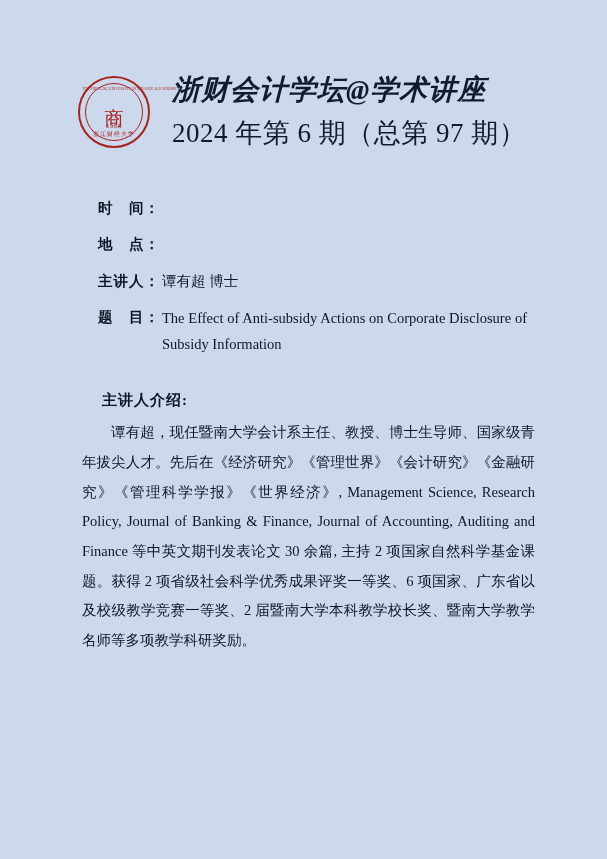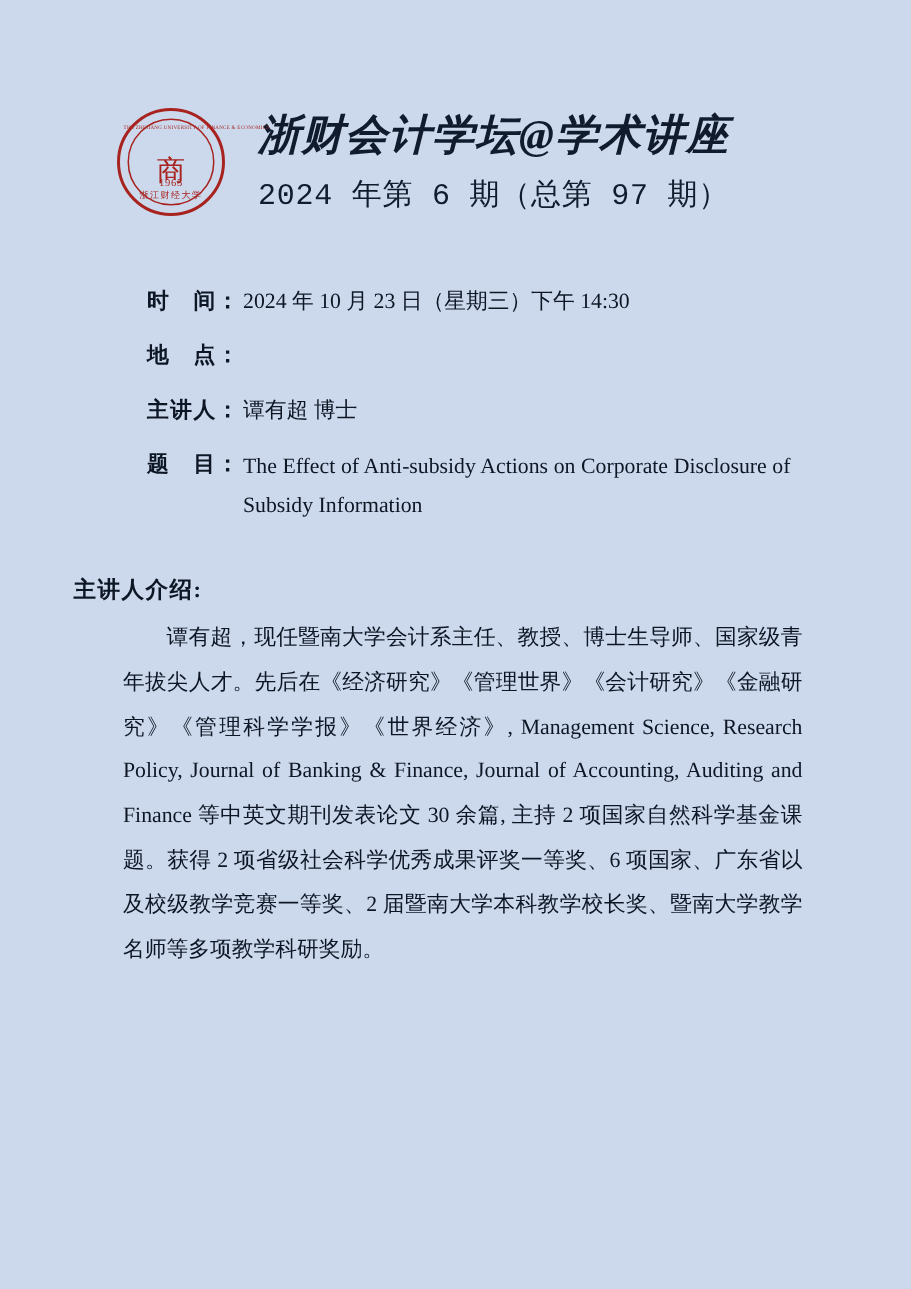--- a/index.html
+++ b/index.html
@@ -93,22 +93,22 @@
   .main-title {
     font-family: Liberation Serif, serif;
     font-weight: bold;
     font-size: 28px;
     color: #101c2e;
     letter-spacing: 1px;
     line-height: 1.25;
     font-style: italic;
   }
   .sub-title {
-    font-family: Liberation Mono, monospace;
-    font-size: 20px;
+    font-family: Liberation Serif, serif;
+    font-size: 27px;
     color: #101c2e;
     margin-top: 8px;
     letter-spacing: 0.5px;
   }
 
   
   .info {
     margin: 46px 0 0 0;
     padding: 0 80px 0 82px;
   }
@@ -132,21 +132,21 @@
     padding-left: 2px;
   }
   .info-row.topic .info-value {
     text-align: justify;
     line-height: 1.75;
   }
 
   
   .bio-head {
     margin: 34px 0 0 0;
-    padding-left: 49px;
+    padding-left: 102px;
     font-size: 15px;
     font-weight: bold;
     color: #0d1625;
     letter-spacing: 1px;
   }
   .bio-body {
     margin: 8px 0 0 0;
     padding: 0 72px 0 82px;
     font-size: 14.5px;
     color: #0d1625;
@@ -172,21 +172,20 @@
     <div class="title-block">
       <div class="main-title">浙财会计学坛@学术讲座</div>
       <div class="sub-title">2024 年第 6 期（总第 97 期）</div>
     </div>
   </div>
 
   <div class="info">
 
     <div class="info-row">
       <div class="info-label">时　间：</div>
-      <div class="info-value">2024 年 10 月 23 日（星期三）下午 14:30</div>
     </div>
 
     <div class="info-row">
       <div class="info-label">地　点：</div>
     </div>
 
 
     <div class="info-row">
       <div class="info-label">主讲人：</div>
       <div class="info-value">谭有超  博士</div>

